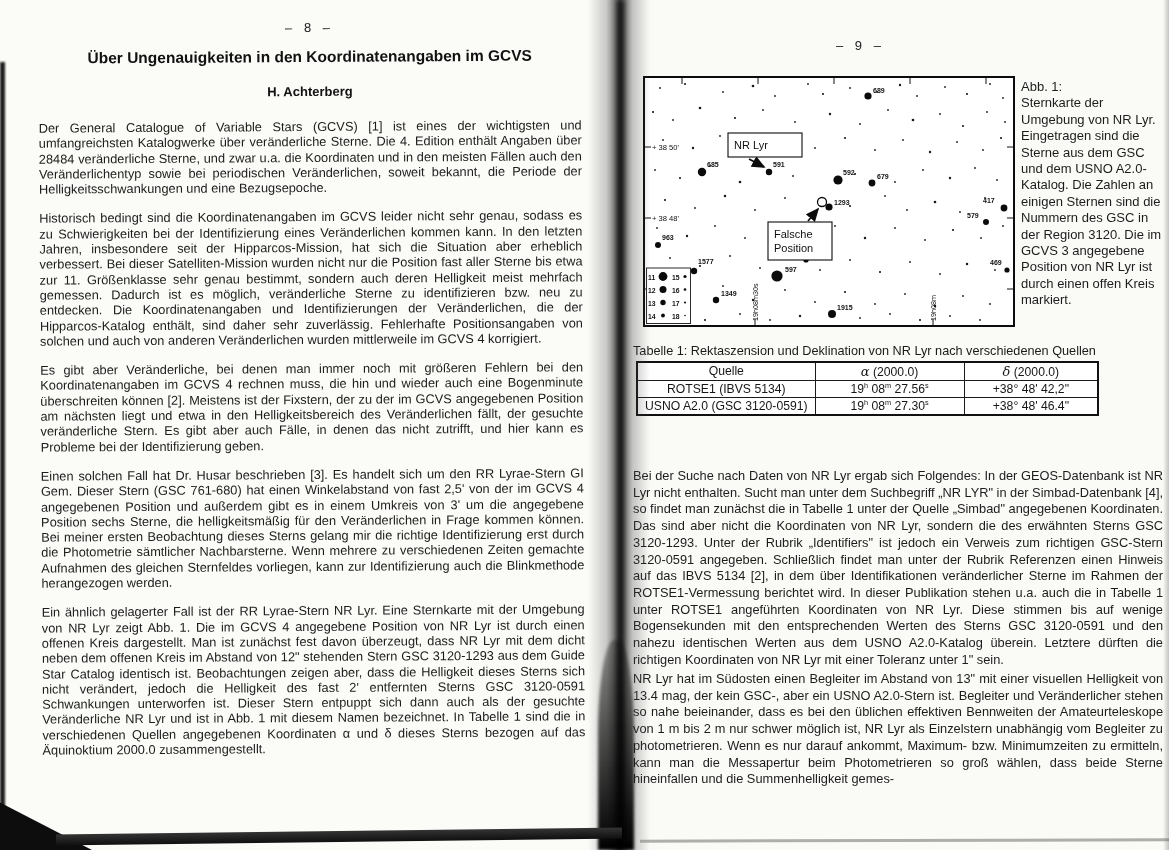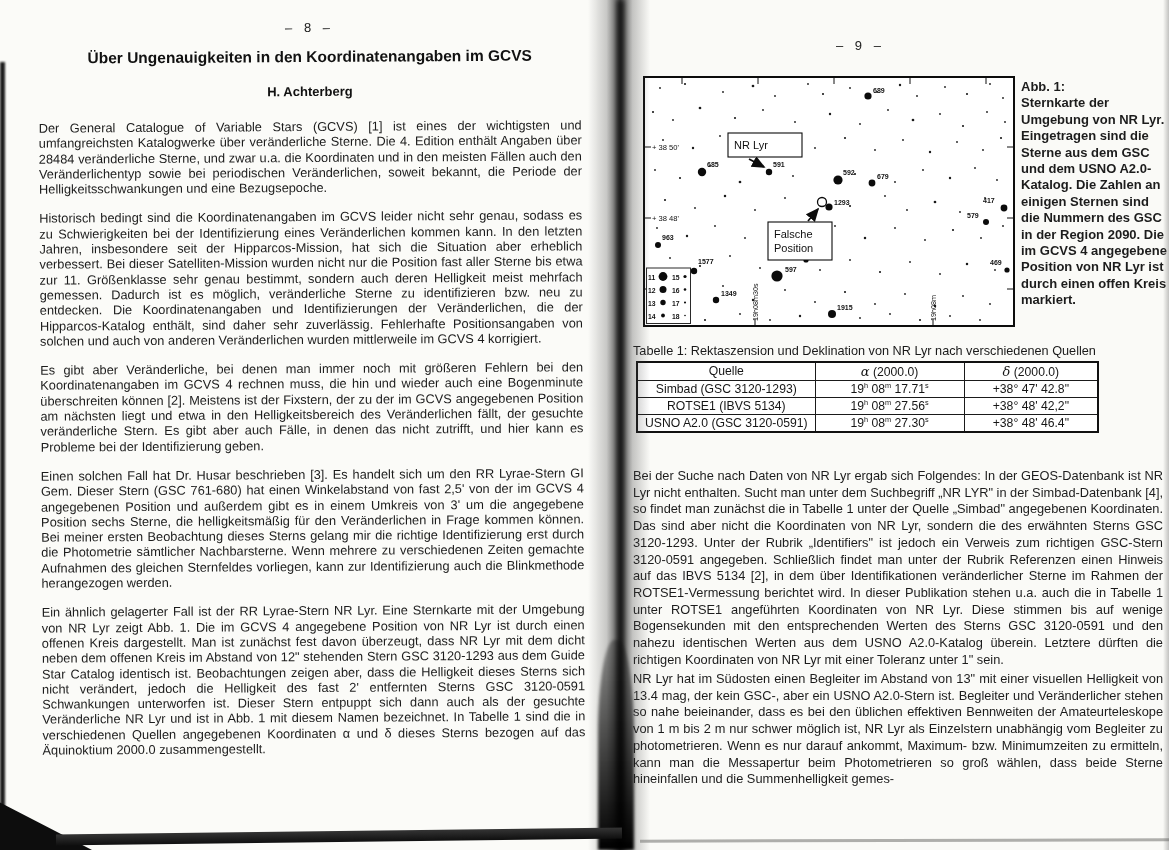--- a/index.html
+++ b/index.html
@@ -21,21 +21,21 @@
 
   
   .content-right{position:absolute;left:0;top:0;width:572px;height:850px;}
   .content-right .pnum{position:absolute;left:0;top:38px;width:527px;}
   .content-right p{position:absolute;margin:0;font-size:12.8px;line-height:16.7px;text-align:justify;color:#1c1c1c;}
   .para-6{left:36px;top:468px;width:530px;}
   .para-7{left:36px;top:671px;width:530px;}
 
   
   .chart-frame{position:absolute;left:46px;top:76px;width:368px;height:247px;border:2px solid #0c0c0c;background:#fff;}
-  .figure-caption{position:absolute;left:424px;top:79px;width:146px;font-size:13px;line-height:16.4px;color:#1c1c1c;font-weight:bold;}
+  .figure-caption{position:absolute;left:424px;top:79px;width:146px;font-size:13px;line-height:16.4px;color:#1c1c1c;}
   .figure-caption .cap-label{display:block;}
 
   
   .table-caption{position:absolute;left:36px;top:344px;width:530px;font-size:12.7px;color:#1a1a1a;}
   .coord-table{position:absolute;left:39px;top:361px;border-collapse:collapse;background:#fff;}
   .coord-table th,.coord-table td{border:1px solid #1a1a1a;text-align:center;font-weight:normal;
      font-size:12.2px;color:#161616;padding:0 7px;height:16px;line-height:15px;white-space:nowrap;}
   .coord-table th{height:17px;}
   .coord-table{border:2px solid #111;}
   .col-q{width:170px;} .col-a{width:149px;} .col-d{width:134px;}
@@ -268,44 +268,39 @@
             <circle cx="40" cy="224.5" r="1.05" fill="#0b0b0b"></circle>
             <text x="3" y="240.5" font-size="6.8" font-weight="bold" fill="#111" font-family="&quot;Liberation Sans&quot;,sans-serif">14</text>
             <circle cx="18" cy="237.5" r="1.9" fill="#0b0b0b"></circle>
             <text x="27" y="240.5" font-size="6.8" font-weight="bold" fill="#111" font-family="&quot;Liberation Sans&quot;,sans-serif">18</text>
             <circle cx="40" cy="237.5" r="0.8" fill="#0b0b0b"></circle>
           </svg>
       </div>
 
       <div class="figure-caption">
         <span class="cap-label">Abb. 1:</span>
-        <span>Sternkarte der Umgebung von NR Lyr. Eingetragen sind die Sterne aus dem GSC und dem USNO A2.0-Katalog. Die Zahlen an einigen Sternen sind die Nummern des GSC in der Region 2090. Die im GCVS 4 angegebene Position von NR Lyr ist durch einen offen Kreis markiert.</span>
+        <span>Sternkarte der Umgebung von NR Lyr. Eingetragen sind die Sterne aus dem GSC und dem USNO A2.0-Katalog. Die Zahlen an einigen Sternen sind die Nummern des GSC in der Region 3120. Die im GCVS 3 angegebene Position von NR Lyr ist durch einen offen Kreis markiert.</span>
       </div>
 
       <div class="table-caption">Tabelle 1: Rektaszension und Deklination von NR Lyr nach verschiedenen Quellen</div>
       <table class="coord-table">
         <colgroup>
             <col class="col-q">
             <col class="col-a">
             <col class="col-d">
           </colgroup>
         <thead>
             <tr>
               <th>Quelle</th>
               <th><i class="gk">α</i> (2000.0)</th>
               <th><i class="gk">δ</i> (2000.0)</th>
             </tr>
           </thead>
         <tbody>
             <tr>
-              <td>Simbad (GSC 3120-1293)</td>
-              <td>19<sup>h</sup> 08<sup>m</sup> 17.71<sup>s</sup></td>
-              <td>+38° 47' 42.8"</td>
-            </tr>
-            <tr>
               <td>ROTSE1 (IBVS 5134)</td>
               <td>19<sup>h</sup> 08<sup>m</sup> 27.56<sup>s</sup></td>
               <td>+38° 48' 42,2"</td>
             </tr>
             <tr>
               <td>USNO A2.0 (GSC 3120-0591)</td>
               <td>19<sup>h</sup> 08<sup>m</sup> 27.30<sup>s</sup></td>
               <td>+38° 48' 46.4"</td>
             </tr>
           </tbody>

